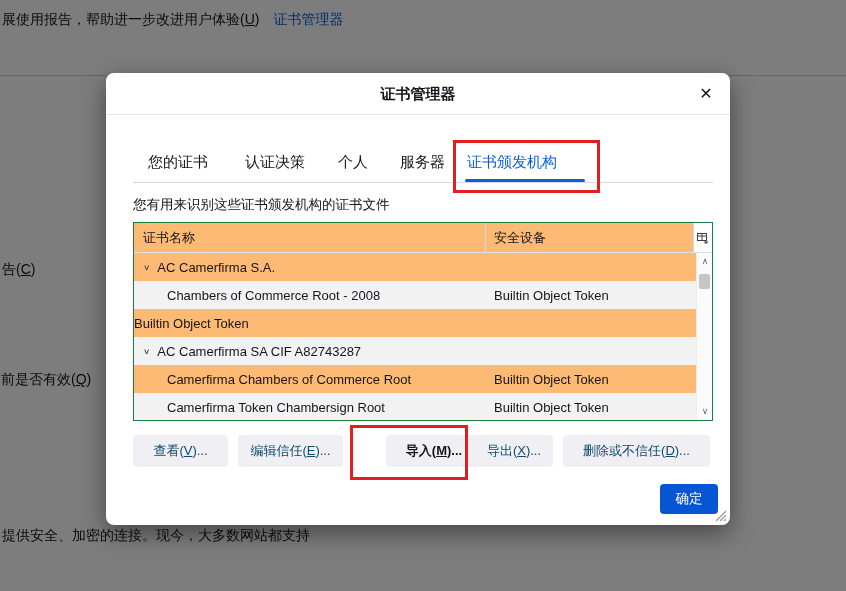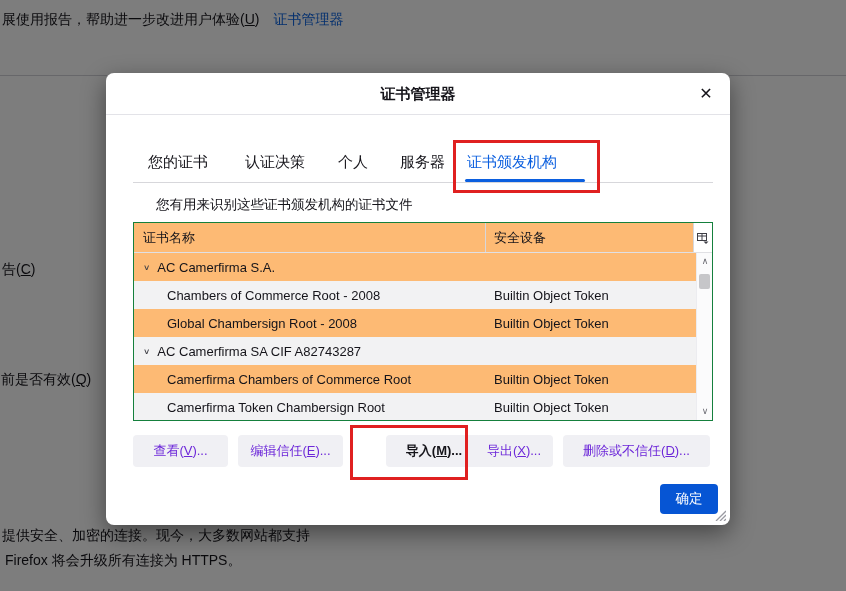--- a/index.html
+++ b/index.html
@@ -25,21 +25,21 @@
   .dlg-header { position:relative; height:42px; border-bottom:1px solid #e3e3e8; }
   .dlg-title { text-align:center; line-height:42px; font-size:15px; font-weight:bold; }
   .dlg-close { position:absolute; right:13px; top:10px; width:22px; height:22px; border:none; background:transparent;
                font-size:16px; line-height:22px; text-align:center; color:#15141a; cursor:pointer; }
 
   .tab { position:absolute; top:80px; font-size:15px; color:#15141a; cursor:pointer; }
   .tab.active { color:#0b5fdf; }
   .tab-underline { position:absolute; left:359px; top:106px; width:120px; height:3px; background:#0b5fdf; border-radius:2px; }
   .tab-separator { position:absolute; left:27px; top:109px; width:580px; height:1px; background:#d7d7db; }
 
-  .dlg-desc { position:absolute; left:27px; top:123px; font-size:13.5px;margin-left:23px; }
+  .dlg-desc { position:absolute; left:27px; top:123px; font-size:13.5px; }
 
   
   .ctable { position:absolute; left:27px; top:149px; width:580px; height:199px; border:1px solid #15803d;
             background:#fdba74; overflow:hidden; }
   .thead { display:flex; height:30px; align-items:stretch; border-bottom:1px solid #e0e0e4; font-size:13px; }
   .th1 { flex:0 0 352px; display:flex; align-items:center; padding-left:9px; border-right:1px solid #d7d7db; }
   .th2 { flex:1; display:flex; align-items:center; padding-left:8px; }
   .th3 { flex:0 0 19px; border-left:1px solid #d7d7db; display:flex; align-items:center; justify-content:center; cursor:pointer; background:#fff; }
   .tbody { position:relative; height:167px; }
   .trow { display:flex; height:28px; align-items:center; font-size:13px; width:562px; cursor:default; }
@@ -52,21 +52,21 @@
 
   .vscroll { position:absolute; right:0; top:30px; width:16px; height:167px; background:#fbfbfc; border-left:1px solid #ececf0; }
   .scr-btn { position:absolute; left:0; width:16px; height:15px; font-size:9px; color:#6b6b73; text-align:center; line-height:15px; cursor:pointer; }
   .scr-up { top:1px; }
   .scr-down { bottom:1px; }
   .scr-thumb { position:absolute; left:2px; top:21px; width:11px; height:15px; background:#c6c6c9; border-radius:2px; cursor:pointer; }
 
   
   .btn-row { position:absolute; left:27px; top:362px; width:580px; height:32px; }
   .fbtn { position:absolute; top:0; height:32px; border:none; border-radius:4px; background:#f0f0f4;
-          font-family:"Liberation Sans", sans-serif; font-size:13px; color:#6d28d9; cursor:default; }
+          font-family:"Liberation Sans", sans-serif; font-size:13px; color:#0c4a6e; cursor:default; }
   .fbtn.enabled { color:#15141a; font-weight:bold; cursor:pointer; }
   .b-view   { left:0;     width:95px; }
   .b-edit   { left:105px; width:105px; }
   .b-import { left:253px; width:96px; }
   .b-export { left:342px; width:78px; }
   .b-delete { left:430px; width:147px; }
 
   .ok-btn { position:absolute; left:554px; top:411px; width:58px; height:30px; border:none; border-radius:4px;
             background:#0655d4; color:#ffffff; font-size:13.5px; font-weight:normal; cursor:pointer;
             font-family:"Liberation Sans", sans-serif; }
@@ -83,21 +83,20 @@
 
 <div class="bg-page">
   <div class="bg-top-line"><span>展使用报告，帮助进一步改进用户体验(</span><span class="ak">U</span><span>)</span><span class="bg-link">证书管理器</span>
   </div>
   <div class="bg-divider"></div>
   <div class="bg-left1"><span>告(</span><span class="ak">C</span><span>)</span>
   </div>
   <div class="bg-left2"><span>当前是否有效(</span><span class="ak">Q</span><span>)</span>
   </div>
   <div class="bg-bottom1">提供安全、加密的连接。现今，大多数网站都支持</div>
-  <div class="bg-bottom2">Firefox 将会升级所有连接为 HTTPS。</div>
 </div>
 
 <div class="overlay"></div>
 
 <div class="dialog">
 
   <div class="dlg-header">
     <div class="dlg-title">证书管理器</div>
     <button class="dlg-close"><span>✕</span></button>
   </div>
@@ -133,23 +132,20 @@
           </div>
         <div class="cell-dev"></div>
       </div>
       <div class="trow item">
         <div class="cell-name">
             <span>Chambers of Commerce Root - 2008</span>
           </div>
         <div class="cell-dev">Builtin Object Token</div>
       </div>
       <div class="trow item">
-        <div class="cell-name">
-            <span>Global Chambersign Root - 2008</span>
-          </div>
         <div class="cell-dev">Builtin Object Token</div>
       </div>
       <div class="trow group">
         <div class="cell-name">
             <span class="chev">∨</span>
             <span>AC Camerfirma SA CIF A82743287</span>
           </div>
         <div class="cell-dev"></div>
       </div>
       <div class="trow item">

